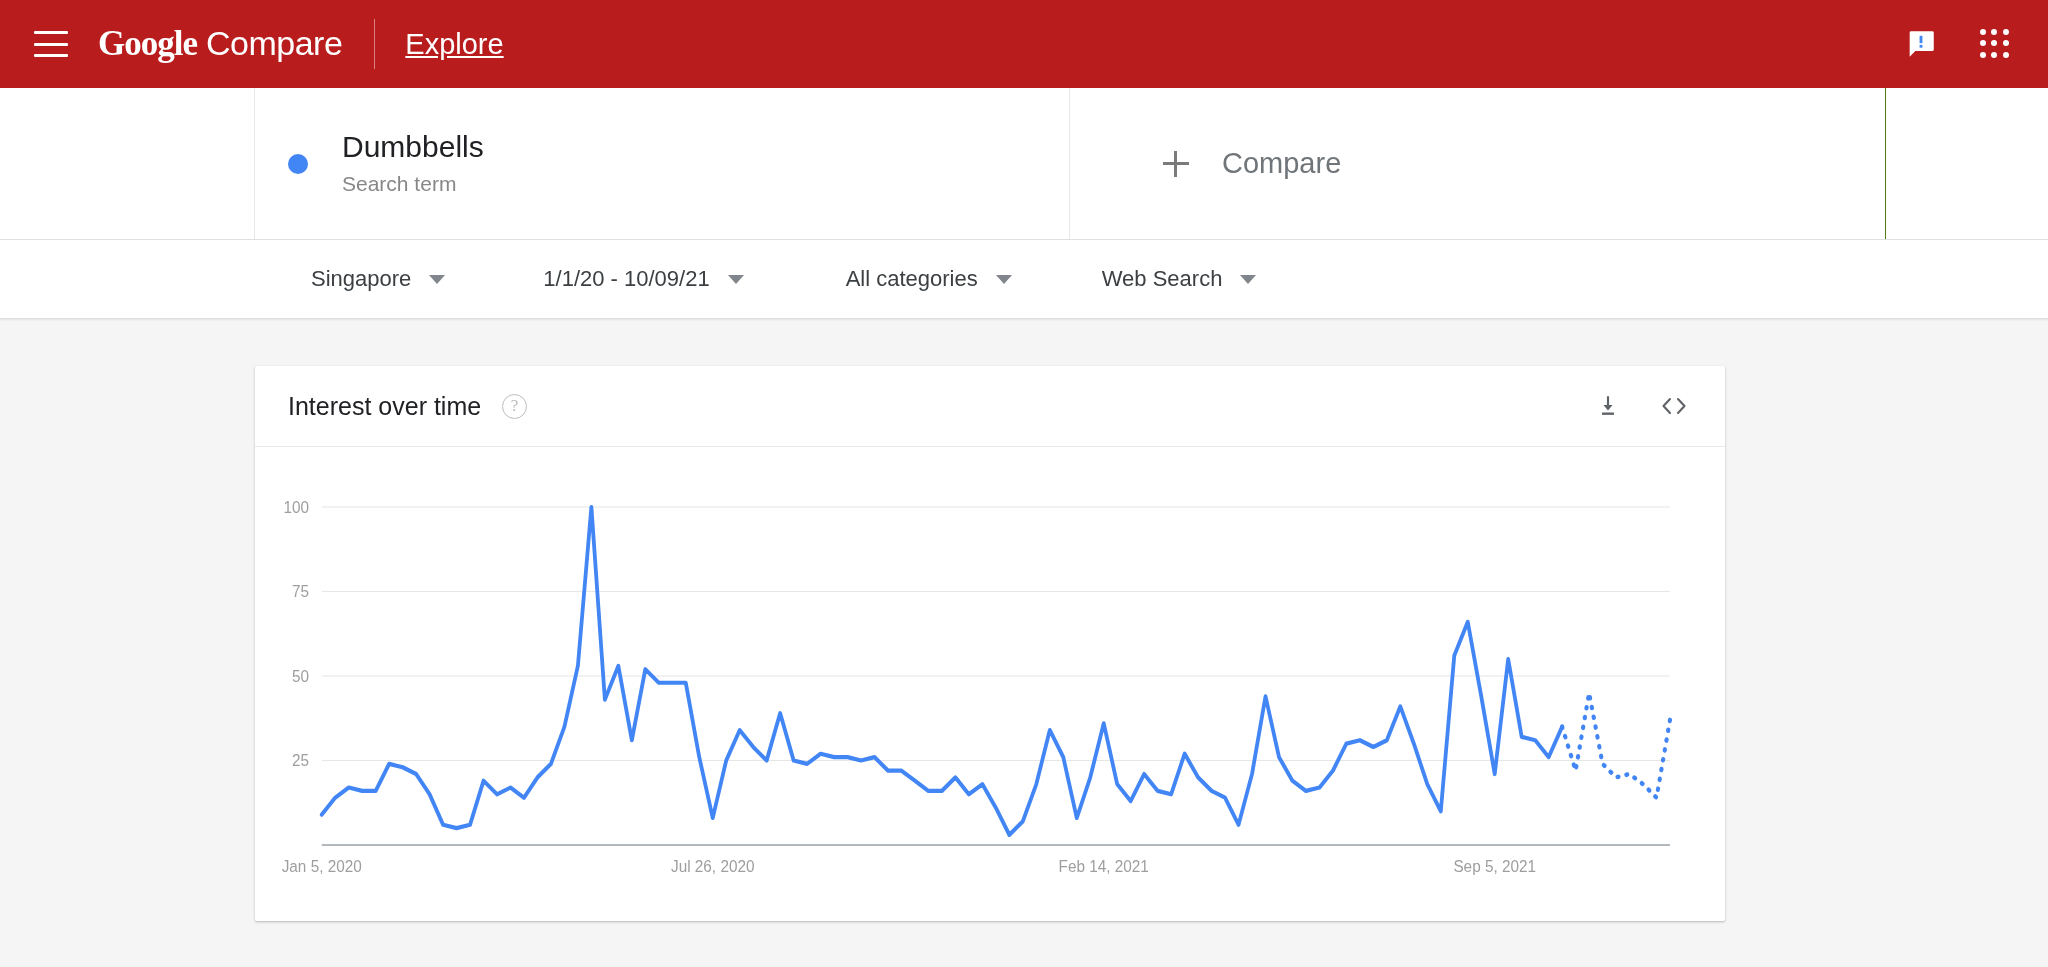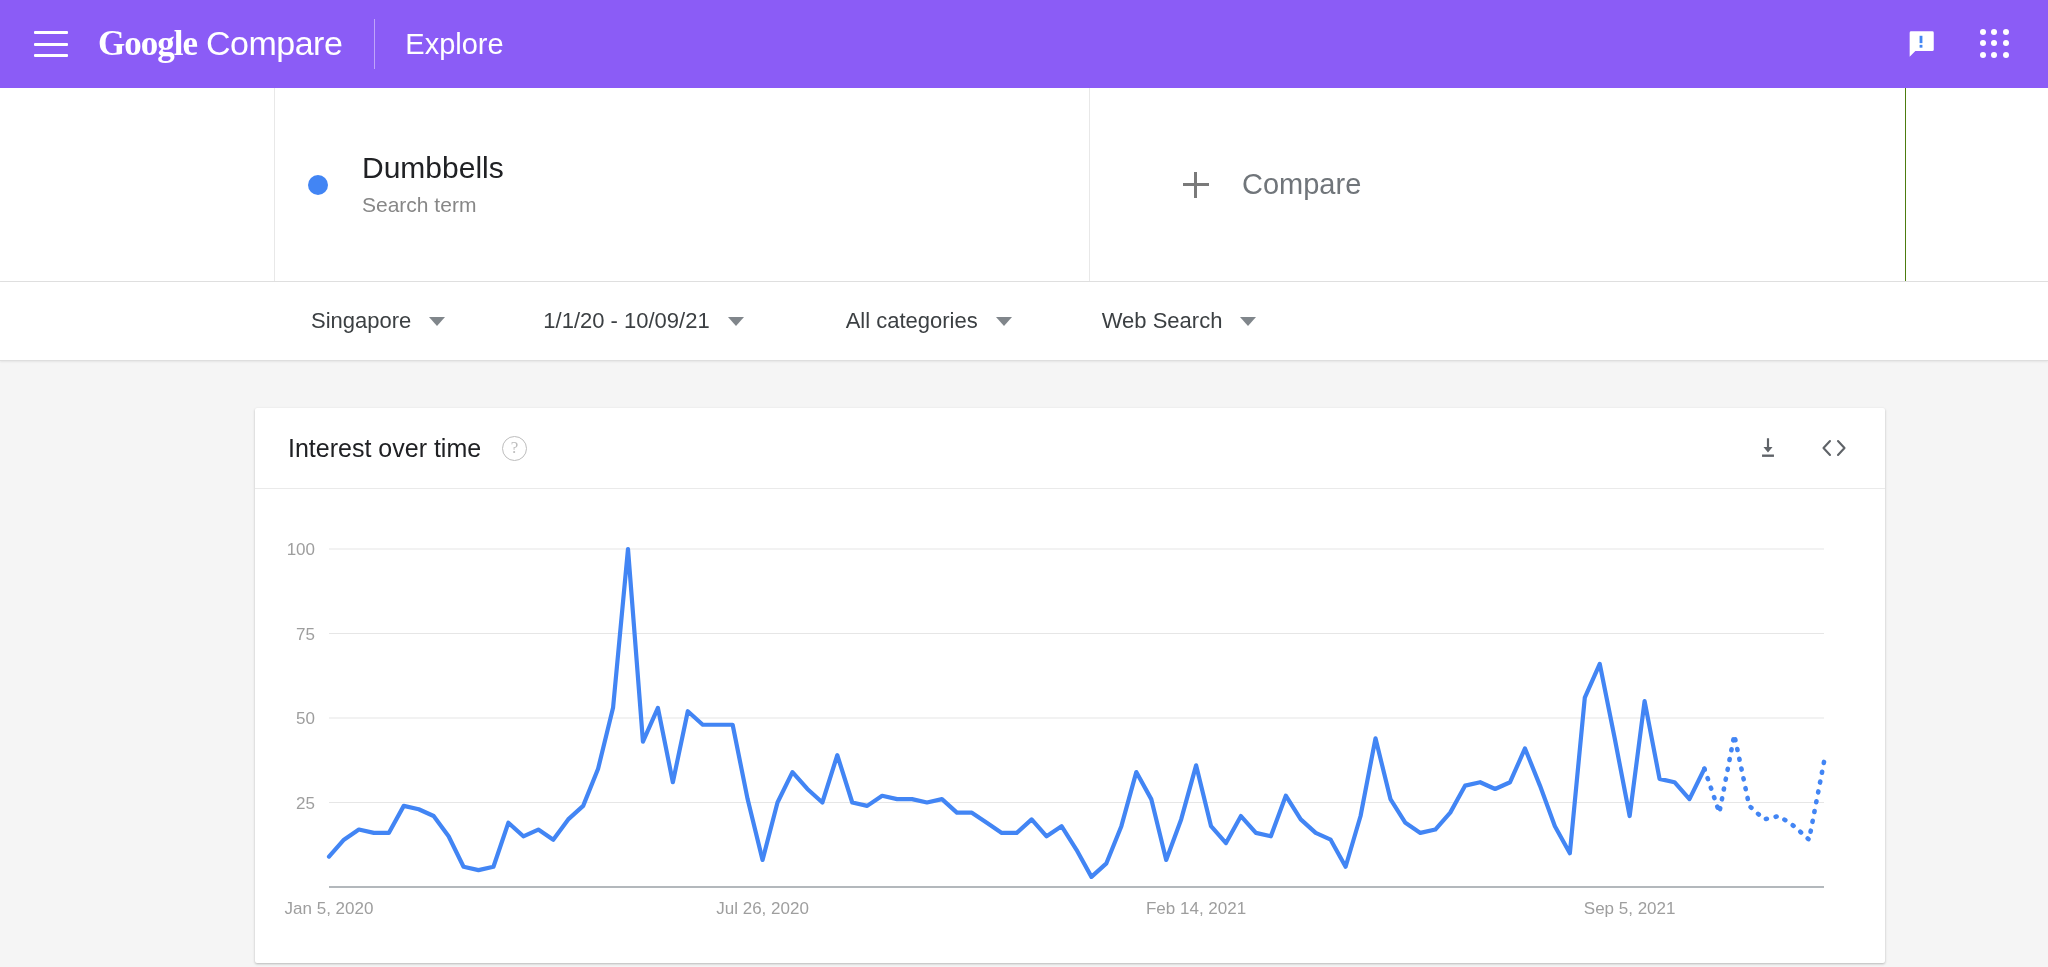--- a/index.html
+++ b/index.html
@@ -7,21 +7,21 @@
   html, body {
     width: 2048px; height: 967px;
     background: #f5f5f5;
     font-family: "Liberation Sans", sans-serif;
     overflow: hidden;
   }
 
   
   .appbar {
     height: 88px;
-    background: #8b5cf6;
+    background: #b91c1c;
     display: flex;
     align-items: center;
     padding: 0 28px 0 34px;
     position: relative;
   }
   .hamburger {
     width: 34px; height: 26px;
     display: flex; flex-direction: column; justify-content: space-between;
     cursor: pointer;
     margin-right: 30px;
@@ -41,41 +41,41 @@
 
   .appbar-divider {
     width: 1px; height: 50px;
     background: rgba(255,255,255,0.45);
     margin: 0 30px 0 32px;
   }
   .appbar-page {
     font-size: 29px; color: #fff; font-weight: 400;
     white-space: nowrap;
     cursor: pointer;
+    text-decoration: underline;
   }
   .appbar-right {
     margin-left: auto;
     display: flex; align-items: center; gap: 42px;
     padding-right: 10px;
   }
   .feedback-icon { cursor:pointer; display:block; }
   .apps-grid {
     width: 30px; height: 30px;
     display: grid; grid-template-columns: repeat(3, 1fr); grid-template-rows: repeat(3, 1fr);
     gap: 4px; cursor: pointer;
   }
   .apps-grid i { display:block; width:6px; height:6px; border-radius:50%; background:#fff; }
 
   
   .term-row {
-    height: 194px;
+    height: 152px;
     background: #fff;
     display: flex;
     border-bottom: 1px solid #e0e0e0;
-    padding-left: 20px;
   }
   .term-spacer { width: 255px; border-right: 1px solid #e8e8e8; }
   .term-cell {
     width: 815px;
     display: flex; align-items: center;
     padding-left: 33px;
     border-right: 1px solid #e8e8e8;
     cursor: pointer;
   }
   .term-dot {
@@ -128,21 +128,21 @@
     width: 0; height: 0;
     border-left: 8px solid transparent;
     border-right: 8px solid transparent;
     border-top: 9px solid #80868b;
     margin-left: 18px;
   }
 
   
   .content { padding: 47px 0 0 255px; }
   .card {
-    width: 1630px;
+    width: 1470px;
     height: 555px;
     background: #fff;
     border-radius: 2px;
     box-shadow: 0 1px 3px rgba(0,0,0,0.16), 0 1px 2px rgba(0,0,0,0.10);
     display: flex; flex-direction: column;
   }
   .card-head {
     height: 81px;
     display: flex; align-items: center;
     padding: 0 36px 0 33px;

